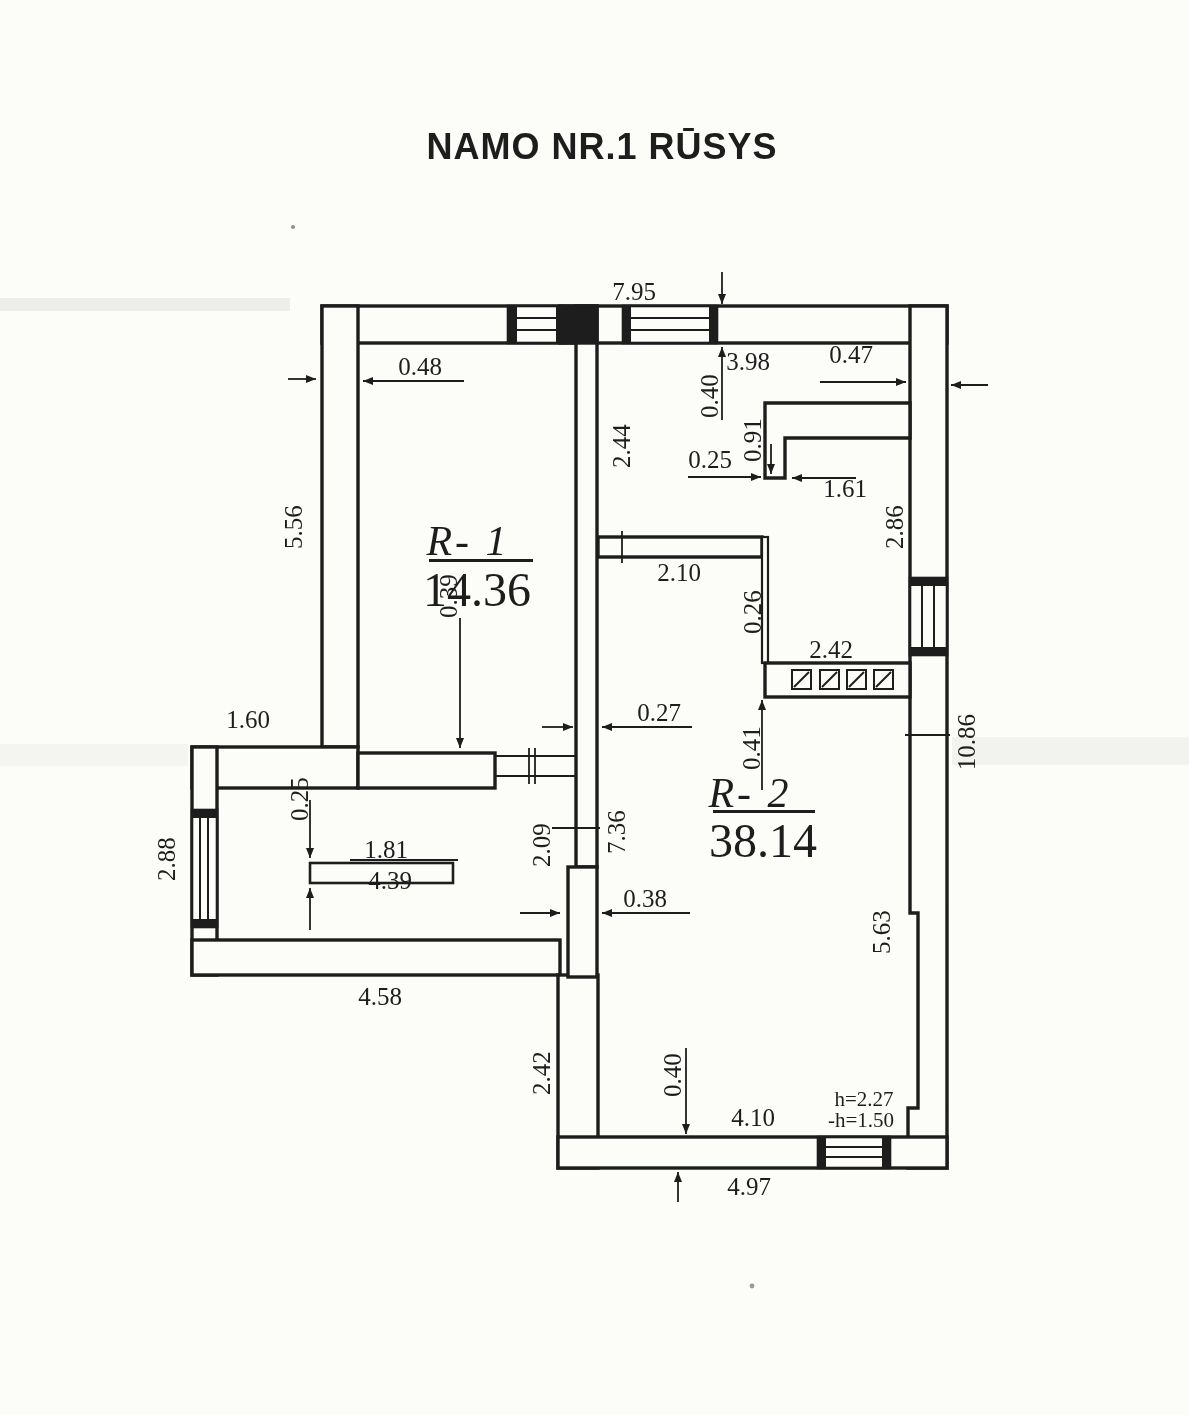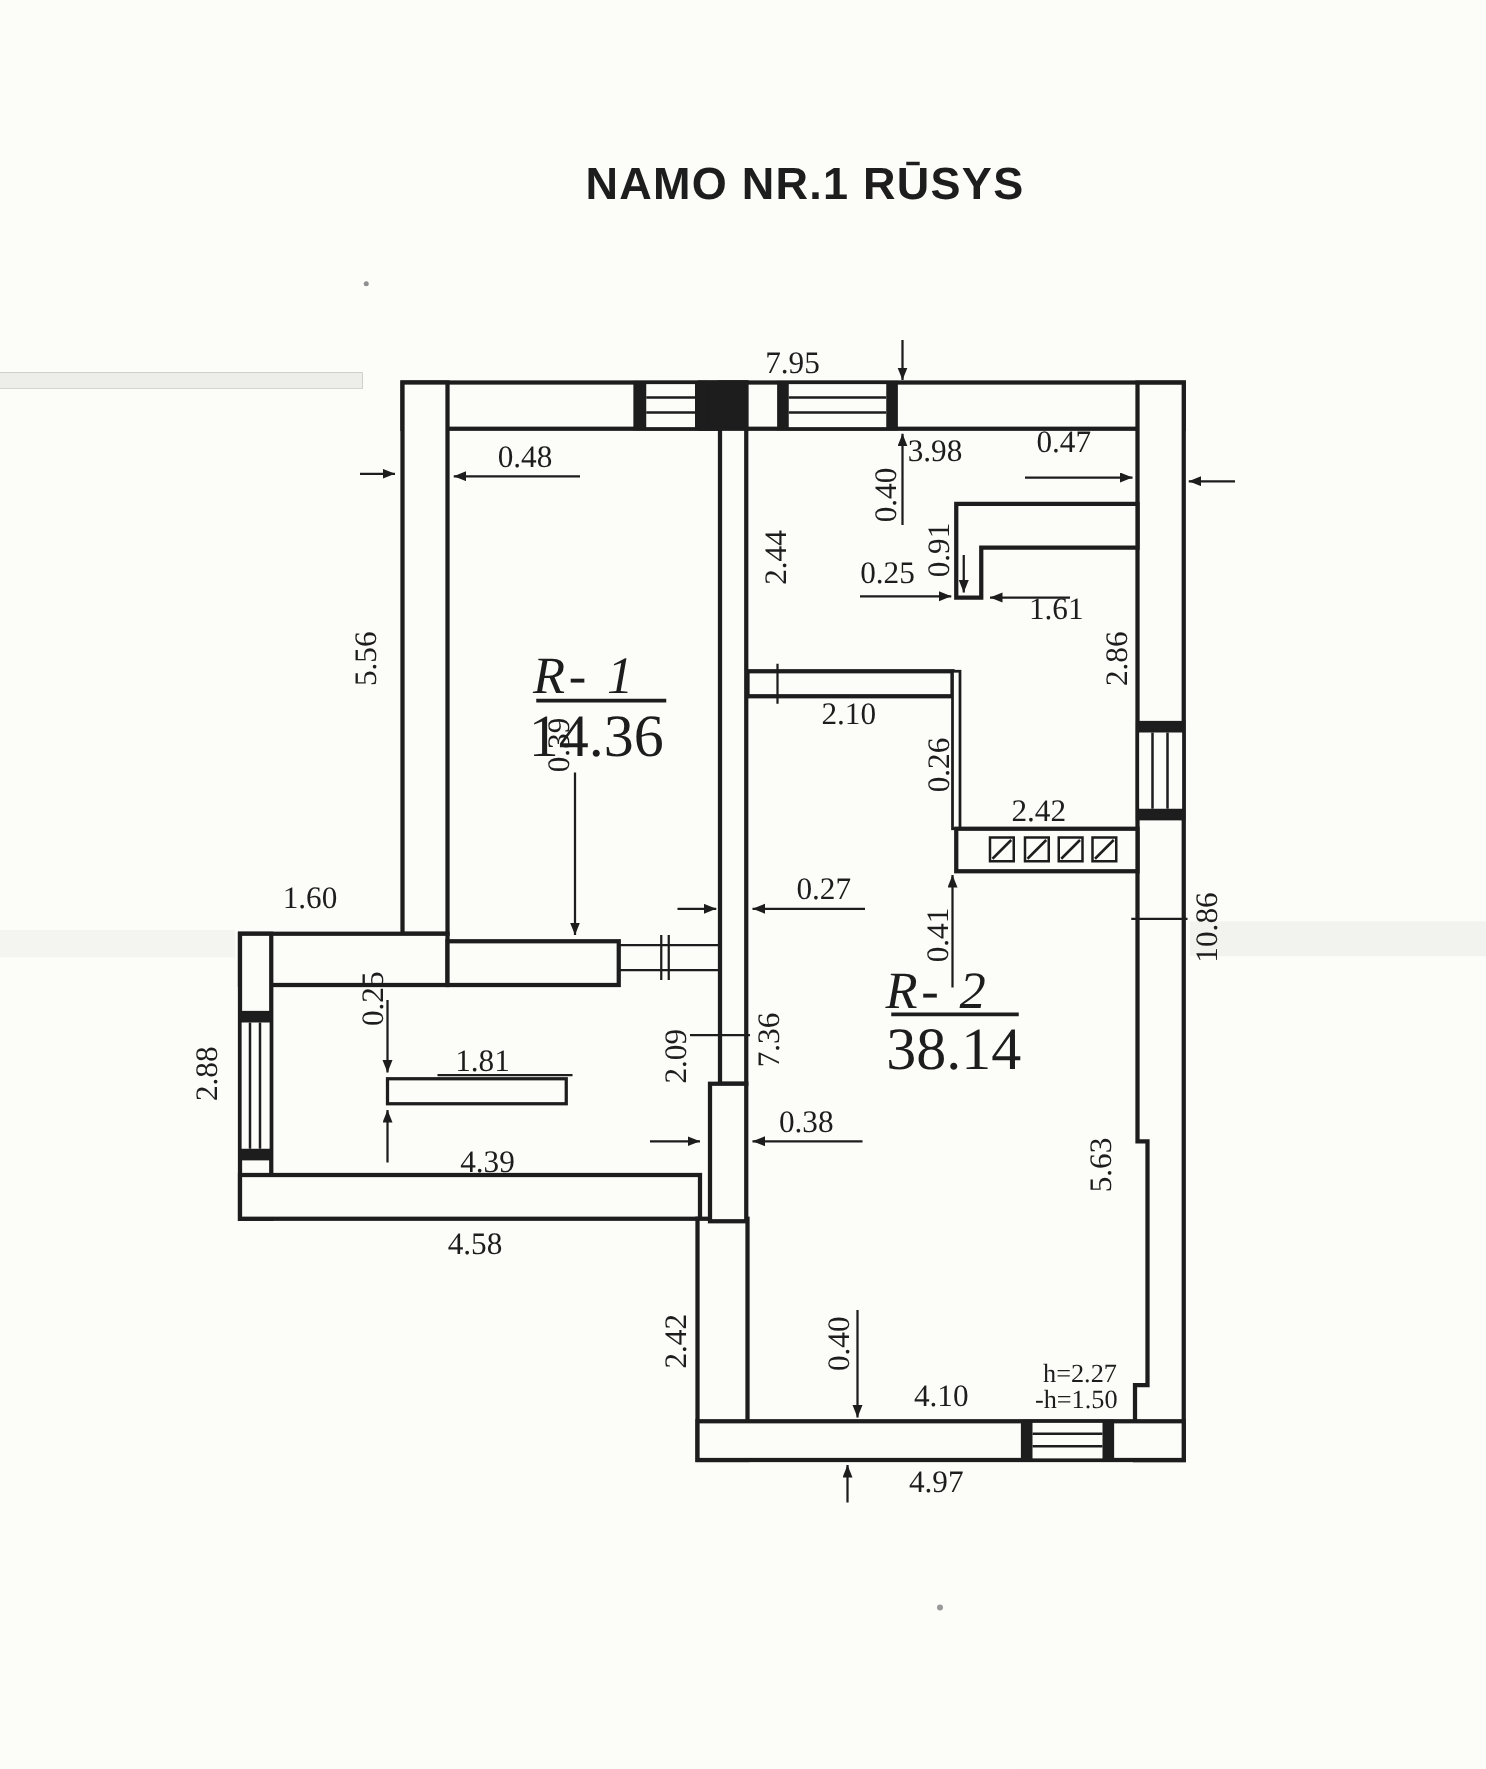--- a/index.html
+++ b/index.html
@@ -4,21 +4,21 @@
 <style>
   :root { --ink:#1d1d1d; --paper:#fcfcf9; }
   html,body{margin:0;padding:0;background:#fff;}
   .sheet{
     position:relative;width:1189px;height:1415px;overflow:hidden;
     background:var(--paper);color:var(--ink);
     font-family:"Liberation Serif", serif;
   }
   .sheet svg{position:absolute;left:0;top:0;}
   .title{
-    position:absolute;left:644px;top:147px;transform:translate(-50%,-50%);
+    position:absolute;left:602px;top:147px;transform:translate(-50%,-50%);
     font-family:"Liberation Sans", sans-serif;font-weight:bold;
     font-size:36px;letter-spacing:1px;white-space:nowrap;
   }
   .dim{
     position:absolute;font-size:25px;line-height:1;white-space:nowrap;
     transform:translate(-50%,-50%);
   }
   .dim.rot{transform:translate(-50%,-50%) rotate(-90deg);}
   .dim.small{font-size:21px;}
   .room-name{
@@ -185,21 +185,21 @@
       <span class="dim" style="left: 248px; top: 719px;">1.60</span>
       <span class="dim rot" style="left: 966px; top: 742px;">10.86</span>
       <span class="dim rot" style="left: 299px; top: 799px;">0.25</span>
       <span class="dim" style="left: 386px; top: 849px;">1.81</span>
       <span class="dim rot" style="left: 166px; top: 859px;">2.88</span>
       <span class="dim rot" style="left: 751px; top: 748px;">0.41</span>
       <span class="dim rot" style="left: 616px; top: 832px;">7.36</span>
       <span class="dim rot" style="left: 541px; top: 845px;">2.09</span>
       <span class="dim" style="left: 645px; top: 898px;">0.38</span>
       <span class="dim rot" style="left: 881px; top: 932px;">5.63</span>
-      <span class="dim" style="left: 390px; top: 930px; text-align: center;">4.39</span>
+      <span class="dim" style="left: 390px; top: 880px; text-align: center;">4.39</span>
       <span class="dim" style="left: 380px; top: 996px;">4.58</span>
       <span class="dim rot" style="left: 541px; top: 1073px;">2.42</span>
       <span class="dim rot" style="left: 672px; top: 1075px;">0.40</span>
       <span class="dim" style="left: 753px; top: 1117px; text-align: center;">4.10</span>
       <span class="dim small" style="left: 864px; top: 1099px;">h=2.27</span>
       <span class="dim small" style="left: 861px; top: 1120px;">-h=1.50</span>
       <span class="dim" style="left: 749px; top: 1186px;">4.97</span>
     </div>
 
 </div>

